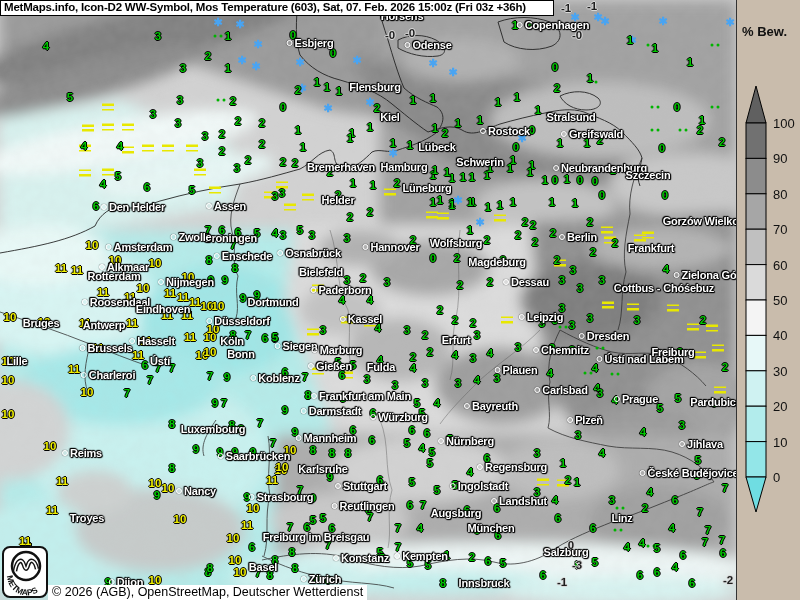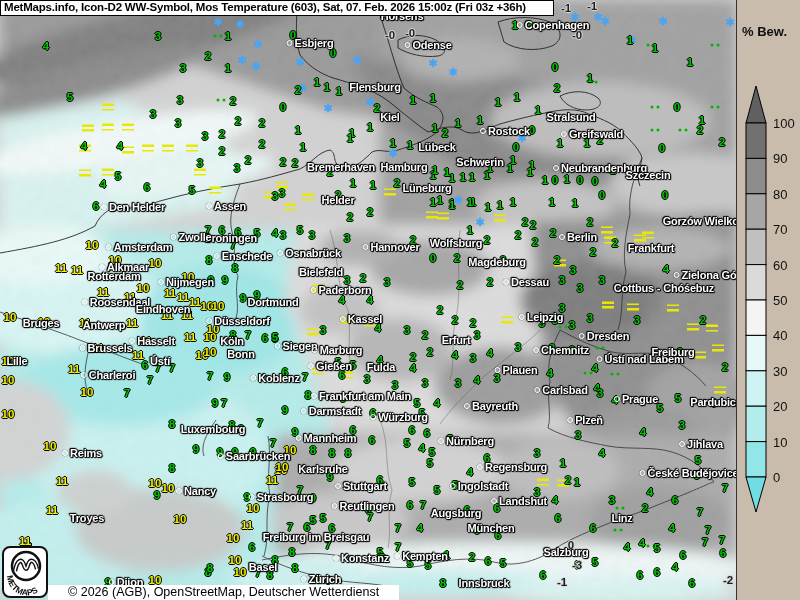--- a/index.html
+++ b/index.html
@@ -20,21 +20,21 @@
   .tk{color:#1e1e1e;text-shadow:-1px 0 #d8d8d8,1px 0 #d8d8d8,0 -1px #d8d8d8,0 1px #d8d8d8;}
   .fog{position:absolute;width:12px;height:7px;transform:translate(-50%,-50%);z-index:1;
        background:linear-gradient(to bottom,#e8e800 0 2px,rgba(0,0,0,0) 2px 5px,#e8e800 5px 7px);}
   .snow{position:absolute;transform:translate(-50%,-50%);color:#49a4f2;font-size:11px;font-weight:bold;z-index:1;}
   .dots{position:absolute;width:3px;height:3px;border-radius:50%;background:#00b400;
         box-shadow:6px 0 0 #00b400;transform:translate(-50%,-50%);z-index:1;}
   .titlebar{position:absolute;left:0;top:0;width:554px;height:16px;background:#fff;border:1px solid #000;
             box-sizing:border-box;font-size:11.5px;font-weight:bold;line-height:13px;padding-left:3px;
             white-space:nowrap;overflow:hidden;z-index:10;color:#000;letter-spacing:-0.2px;}
   .copyright{position:absolute;left:48px;top:585px;height:15px;background:#fff;font-size:12.5px;
-             line-height:15px;padding:0 20px;white-space:nowrap;z-index:10;color:#000;}
+             line-height:15px;padding:0 4px;white-space:nowrap;z-index:10;color:#000;}
   .logo{position:absolute;left:2px;top:546px;width:46px;height:52px;background:#fff;border:2px solid #111;
         border-radius:8px;z-index:11;box-sizing:border-box;}
   .sidebar{position:absolute;left:736px;top:0;width:64px;height:600px;background:#c9bcac;
            border-left:1px solid #333;box-sizing:border-box;z-index:5;}
   .scale-title{position:absolute;left:5px;top:24px;font-size:13px;font-weight:bold;color:#111;}
   .sidebar svg{position:absolute;left:0;top:0;}
 </style>
 </head>
 <body>
 

